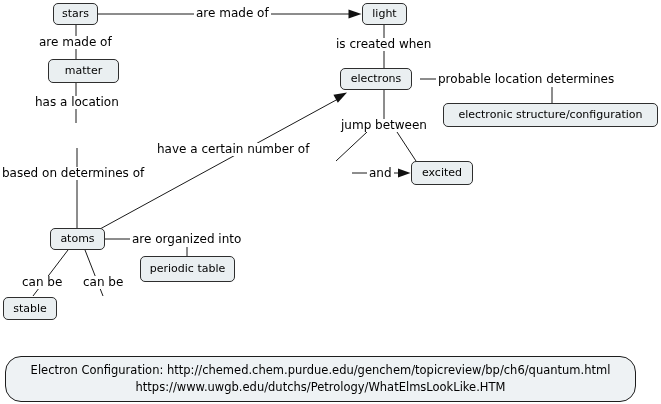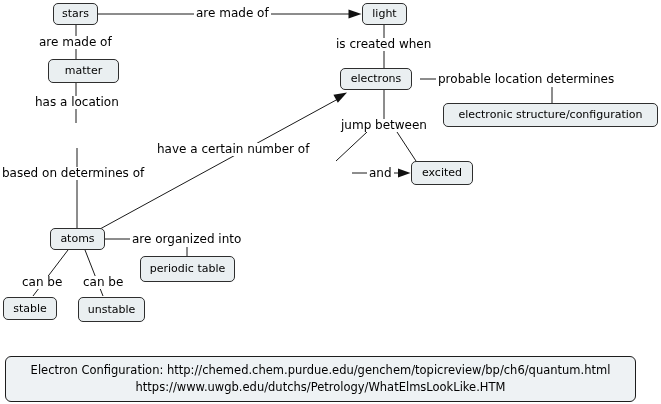--- a/index.html
+++ b/index.html
@@ -40,21 +40,21 @@
     padding: 0 2px;
     cursor: default;
   }
   .footer-box {
     position: absolute;
     left: 5px; top: 356px;
     width: 631px; height: 46px;
     box-sizing: border-box;
     background: #eef2f4;
     border: 1.5px solid #1d1d1d;
-    border-radius: 6px;
+    border-radius: 16px;
     display: flex;
     flex-direction: column;
     align-items: center;
     justify-content: center;
     font-size: 11.5px;
     line-height: 17px;
     text-align: center;
     white-space: nowrap;
   }
 </style>
@@ -99,21 +99,20 @@
 
   <div class="node" style="left:53px;top:3px;width:45px;height:22px">stars</div>
   <div class="node" style="left:362px;top:3px;width:45px;height:22px">light</div>
   <div class="node" style="left:48px;top:59px;width:71px;height:24px">matter</div>
   <div class="node" style="left:340px;top:68px;width:72px;height:22px">electrons</div>
   <div class="node" style="left:443px;top:103px;width:215px;height:24px">electronic structure/configuration</div>
   <div class="node" style="left:50px;top:228px;width:55px;height:22px">atoms</div>
   <div class="node" style="left:411px;top:161px;width:62px;height:24px">excited</div>
   <div class="node" style="left:140px;top:256px;width:95px;height:26px">periodic table</div>
   <div class="node" style="left:3px;top:297px;width:54px;height:23px">stable</div>
-  <div class="node" style="left:78px;top:297px;width:67px;height:25px">unstable</div>
 
   <div class="edge-label" style="left:194px;top:7px">are made of</div>
   <div class="edge-label" style="left:37px;top:36px">are made of</div>
   <div class="edge-label" style="left:33px;top:96px">has a location</div>
   <div class="edge-label" style="left:0px;top:167px">based on determines of</div>
   <div class="edge-label" style="left:155px;top:143px">have a certain number of</div>
   <div class="edge-label" style="left:334px;top:38px">is created when</div>
   <div class="edge-label" style="left:436px;top:73px">probable location determines</div>
   <div class="edge-label" style="left:339px;top:119px">jump between</div>
   <div class="edge-label" style="left:367px;top:167px">and</div>

